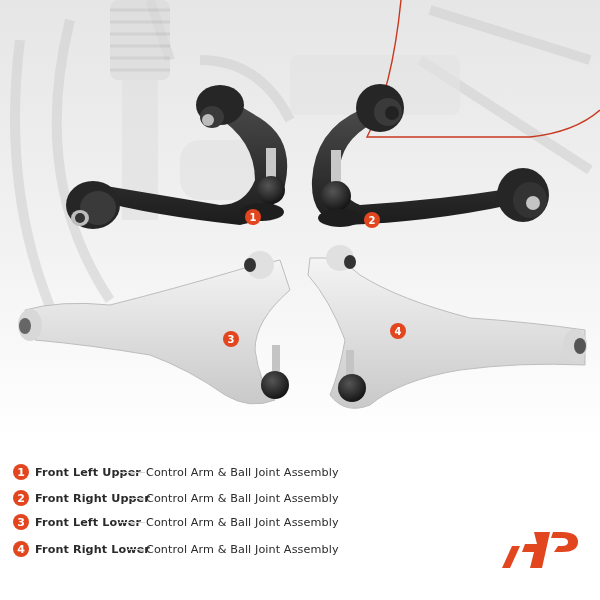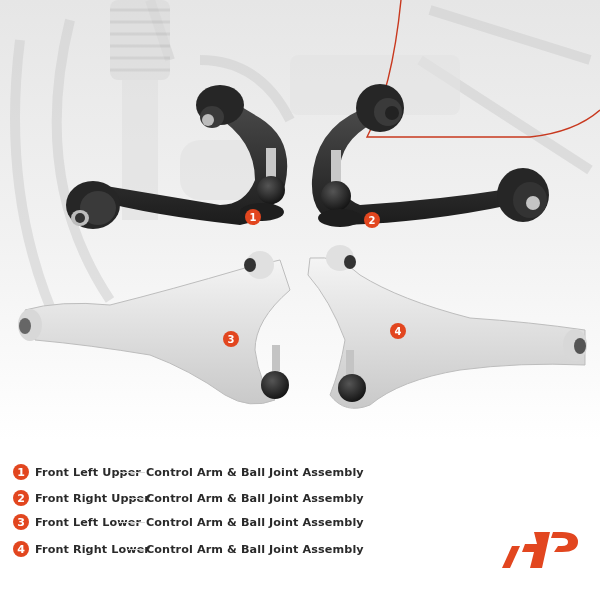--- a/index.html
+++ b/index.html
@@ -6,21 +6,21 @@
   body { width:600px; height:600px; background:#ffffff; position:relative; overflow:hidden;
          font-family:"DejaVu Sans", sans-serif; }
   .photo { position:absolute; left:0; top:0; width:600px; height:440px; }
   .legend { position:absolute; left:0; top:460px; width:600px; }
   .row { position:absolute; left:13px; height:18px; display:flex; align-items:center; }
   .badge { width:16px; height:16px; border-radius:50%; background:#e2461f; color:#fff;
            font-size:11px; font-weight:bold; display:flex; align-items:center; justify-content:center;
            line-height:1; }
   .pos { position:absolute; left:22px; font-size:11.2px; font-weight:bold; color:#2a2a2a; white-space:nowrap; letter-spacing:0.1px; }
   .leader { position:absolute; height:1px; background:#d8d8d8; }
-  .desc { position:absolute; left:133px; font-size:11.2px; font-weight:bold; color:#2a2a2a; white-space:nowrap; letter-spacing:0.1px; }
+  .desc { position:absolute; left:133px; font-size:11.2px; font-weight:normal; color:#2a2a2a; white-space:nowrap; letter-spacing:0.1px; }
   .logo { position:absolute; left:500px; top:528px; width:80px; height:42px; }
 </style>
 </head>
 <body>
 
 <div class="photo">
   <svg width="600" height="440" viewBox="0 0 600 440" xmlns="http://www.w3.org/2000/svg">
     <defs>
       <linearGradient id="bgfade" x1="0" y1="0" x2="0" y2="1">
         <stop offset="0" stop-color="#e6e6e6"></stop>

